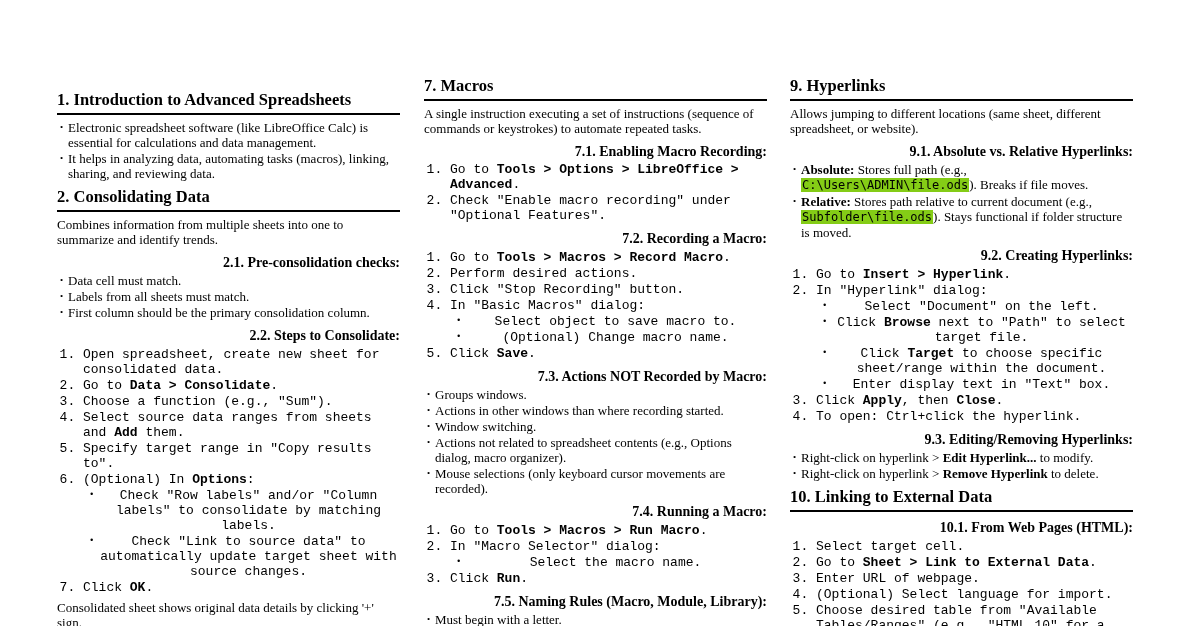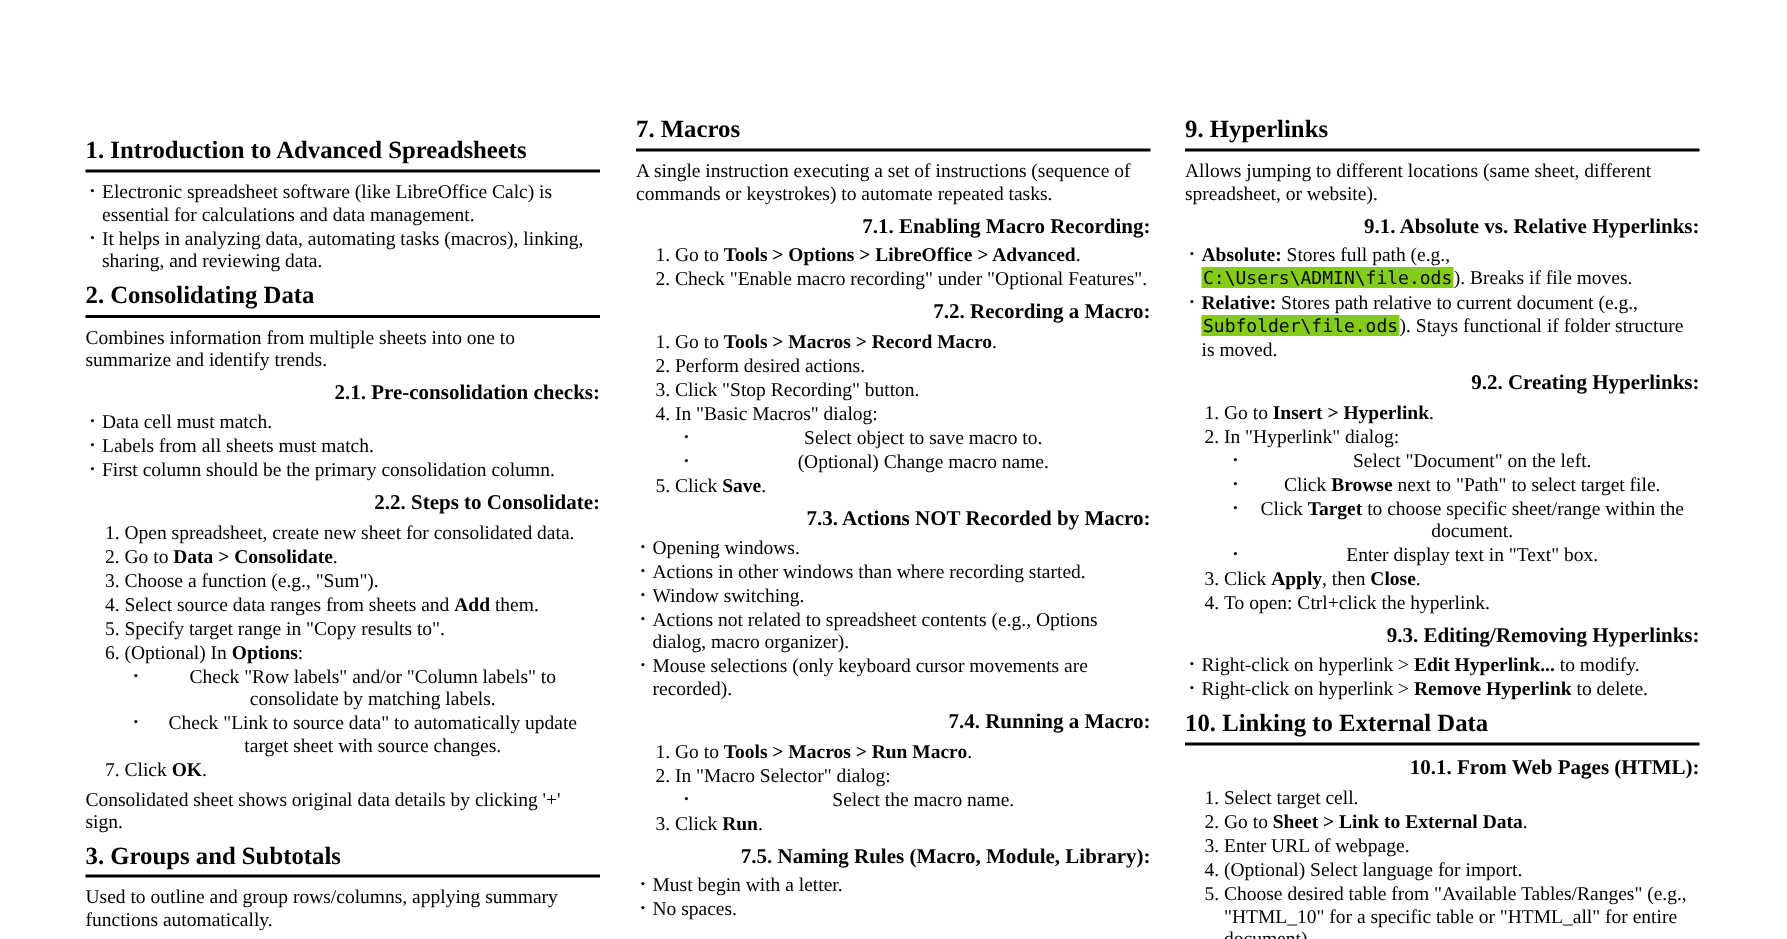--- a/index.html
+++ b/index.html
@@ -14,21 +14,21 @@
   .col2{left:424px;}
   .col3{left:790px;}
   .h1{
     font-size:16.5px;font-weight:bold;line-height:1.2;
     border-bottom:2px solid #000;padding-bottom:3px;margin:6px 0 5px;
   }
   .col > .h1:first-child{margin-top:0;}
   .h2{font-size:14px;font-weight:bold;line-height:1.25;margin:7px 0 2px;text-align:right;}
   .p{font-size:13px;line-height:15px;margin:2px 0 5px;}
   ul.list{list-style:none;padding-left:11px;margin:1px 0 5px;}
-  ol.list{list-style:decimal;padding-left:26px;margin:1px 0 5px;}
+  ol.list{list-style:decimal;padding-left:26px;margin:1px 0 5px;font-family:Liberation Mono, monospace;}
   .list li{font-size:13px;line-height:15px;margin:1px 0;}
   li.bullet{position:relative;}
   li.bullet::before{content:"\2022";position:absolute;left:-8px;font-size:9px;}
   ul.sub{list-style:none;padding-left:14px;margin:1px 0 0;}
   ul.sub li{font-size:13px;line-height:15px;margin:1px 0;position:relative;text-align:center;}
   ul.sub li::before{content:"\2022";position:absolute;left:-8px;font-size:9px;}
   b{font-weight:bold;}
   .code{
     font-family:"DejaVu Sans Mono", monospace;
     font-size:12px;background:#84cc16;padding:0 1px;
@@ -83,21 +83,21 @@
         <li><span>Perform desired actions.</span></li>
         <li><span>Click "Stop Recording" button.</span></li>
         <li><span>In "Basic Macros" dialog:</span><ul class="sub">
             <li><span>Select object to save macro to.</span></li>
             <li><span>(Optional) Change macro name.</span></li>
           </ul></li>
         <li><span>Click </span><b>Save</b><span>.</span></li>
       </ol>
       <div class="h2">7.3. Actions NOT Recorded by Macro:</div>
       <ul class="list">
-        <li class="bullet"><span>Opening windows.</span></li>
+        <li class="bullet"><span>Groups windows.</span></li>
         <li class="bullet"><span>Actions in other windows than where recording started.</span></li>
         <li class="bullet"><span>Window switching.</span></li>
         <li class="bullet"><span>Actions not related to spreadsheet contents (e.g., Options dialog, macro organizer).</span></li>
         <li class="bullet"><span>Mouse selections (only keyboard cursor movements are recorded).</span></li>
       </ul>
       <div class="h2">7.4. Running a Macro:</div>
       <ol class="list">
         <li><span>Go to </span><b>Tools &gt; Macros &gt; Run Macro</b><span>.</span></li>
         <li><span>In "Macro Selector" dialog:</span><ul class="sub">
             <li><span>Select the macro name.</span></li>

